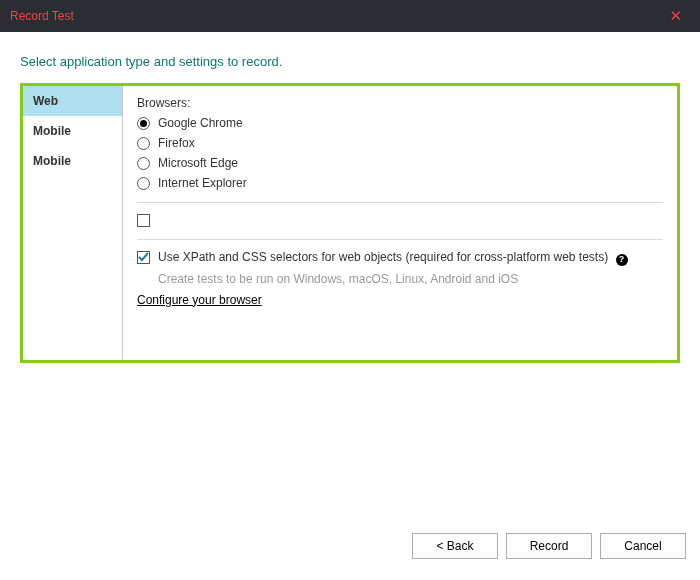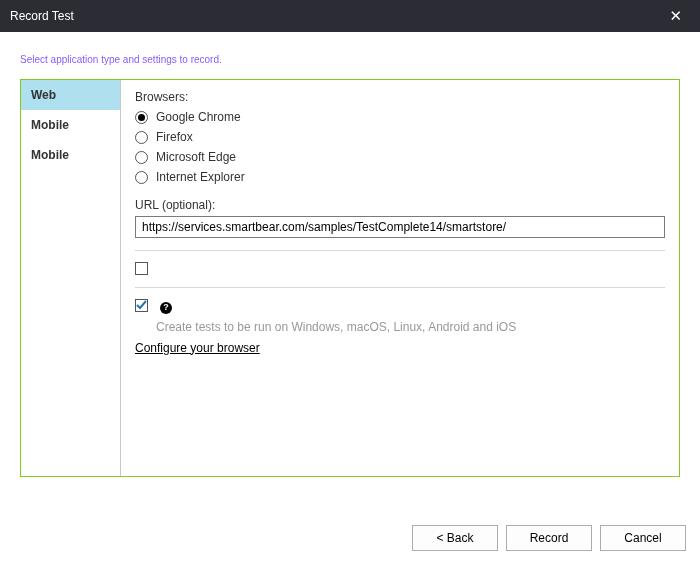--- a/index.html
+++ b/index.html
@@ -1,22 +1,22 @@
 <!DOCTYPE html>
 <html><head>
 <meta charset="utf-8">
 <style>
   * { box-sizing: border-box; margin: 0; padding: 0; }
   html, body { width: 700px; height: 580px; overflow: hidden; font-family: "Segoe UI", Tahoma, sans-serif; font-size: 12px; color: #333; background: #fff; }
-  .titlebar { height: 32px; background: #2c2c34; color: #ffffff; display: flex; align-items: center; padding: 0 10px; justify-content: space-between; }
+  .titlebar { height: 32px; background: #2c2c34; color: #ef4444; display: flex; align-items: center; padding: 0 10px; justify-content: space-between; }
   .titlebar-title { font-size: 12px; }
   .close-x { font-size: 15px; cursor: pointer; padding: 4px 8px; }
   .body { padding: 22px 20px 0 20px; height: calc(100% - 32px - 48px); }
-  .heading { color: #8b5cf6; font-size: 10px; margin-bottom: 14px; font-weight: 400; }
-  .panel { border: 1px solid #84cc16; height: 398px; display: flex; background: #fff; }
+  .heading { color: #0f766e; font-size: 13px; margin-bottom: 14px; font-weight: 400; }
+  .panel { border: 3px solid #84cc16; height: 280px; display: flex; background: #fff; }
   .tabs { width: 100px; border-right: 1px solid #c9c9c9; }
   .tab { padding: 8px 10px; font-size: 12px; font-weight: 700; cursor: pointer; color: #333; }
   .tab.selected { background: #aee0ef; }
   .content { flex: 1; padding: 10px 14px 14px 14px; overflow: auto; }
   .section-label { margin-bottom: 6px; }
   .radios { margin-left: 0; }
   .radio-row { display: flex; align-items: center; margin-bottom: 6px; }
   .radio-outer { width: 13px; height: 13px; border: 1px solid #555; border-radius: 50%; margin-right: 8px; display: flex; align-items: center; justify-content: center; cursor: pointer; background:#fff; }
   .radio-inner { width: 7px; height: 7px; border-radius: 50%; background: #000; display: none; }
   .radio-row.selected .radio-inner { display: block; }
@@ -31,21 +31,21 @@
   .hint { color: #999; margin-left: 21px; margin-top: 0; line-height: 15px; }
   .link { color: #000000; text-decoration: underline; cursor: pointer; margin-top: 6px; display: inline-block; }
   .info-black { width: 12px; height: 12px; border-radius: 50%; background: #000; color: #fff; display: inline-flex; align-items: center; justify-content: center; font-size: 9px; font-weight: 700; margin-left: 4px; vertical-align: -1px; cursor: default; }
   .info-black::after { content: "i"; font-style: italic; }
   .help-black { width: 12px; height: 12px; border-radius: 50%; background: #000; color: #fff; display: inline-flex; align-items: center; justify-content: center; font-size: 9px; font-weight: 700; margin-left: 4px; vertical-align: -1px; cursor: default; }
   .help-black::after { content: "?"; }
   .helprow { display: flex; align-items: center; margin-top: 18px; }
   .help-icon { width: 16px; height: 16px; border-radius: 50%; background: #1e8cc3; color: #fff; display: flex; align-items: center; justify-content: center; font-size: 11px; font-weight: 700; margin-right: 8px; cursor: pointer; }
   .help-icon::after { content: "?"; }
   .learnlink { color: #1e66b0; text-decoration: underline; cursor: pointer; font-size: 12px; }
-  .footer { position: absolute; bottom: 16px; left: 0; right: 0; height: 48px; display: flex; justify-content: flex-end; align-items: center; gap: 8px; padding: 0 14px 4px 11px; background: #fff; }
+  .footer { position: absolute; bottom: 8px; left: 0; right: 0; height: 48px; display: flex; justify-content: flex-end; align-items: center; gap: 8px; padding: 0 14px 4px 11px; background: #fff; }
   .btn { min-width: 86px; height: 26px; border: 1px solid #adadad; background: #fdfdfd; font-size: 12px; font-family: inherit; cursor: pointer; padding: 0 8px; }
 </style>
 </head>
 <body>
 
 <div class="titlebar">
   <span class="titlebar-title">Record Test</span>
   <span class="close-x">✕</span>
 </div>
 
@@ -75,42 +75,39 @@
         <div class="radio-row">
           <span class="radio-outer"></span>
           <span>Microsoft Edge</span>
         </div>
         <div class="radio-row">
           <span class="radio-outer"></span>
           <span>Internet Explorer</span>
         </div>
       </div>
 
-      <div class="url-section">
-        <div>URL (optional):</div>
-        <input class="url-input" type="text" value="https://services.smartbear.com/samples/TestComplete14/smartstore/" style="">
-      </div>
 
       <div class="divider"></div>
 
       <div class="check-row">
         <span class="checkbox">
           
         </span>
       </div>
 
       <div class="divider"></div>
 
       <div class="check-row checked">
         <span class="checkbox">
           <svg width="11" height="11" viewBox="0 0 11 11">
               <path d="M1 5 L4 8 L10 1" stroke="#1e78ae" stroke-width="2" fill="none"></path>
             </svg>
         </span>
         <span class="check-label">
+          <span>Use XPath and CSS selectors for web objects (required for cross-platform web tests)</span>
           <span class="help-black"></span>
         </span>
       </div>
       <div class="hint">Create tests to be run on Windows, macOS, Linux, Android and iOS</div>
 
       <a class="link">Configure your browser</a>
     </div>
   </div>
 
 </div>

